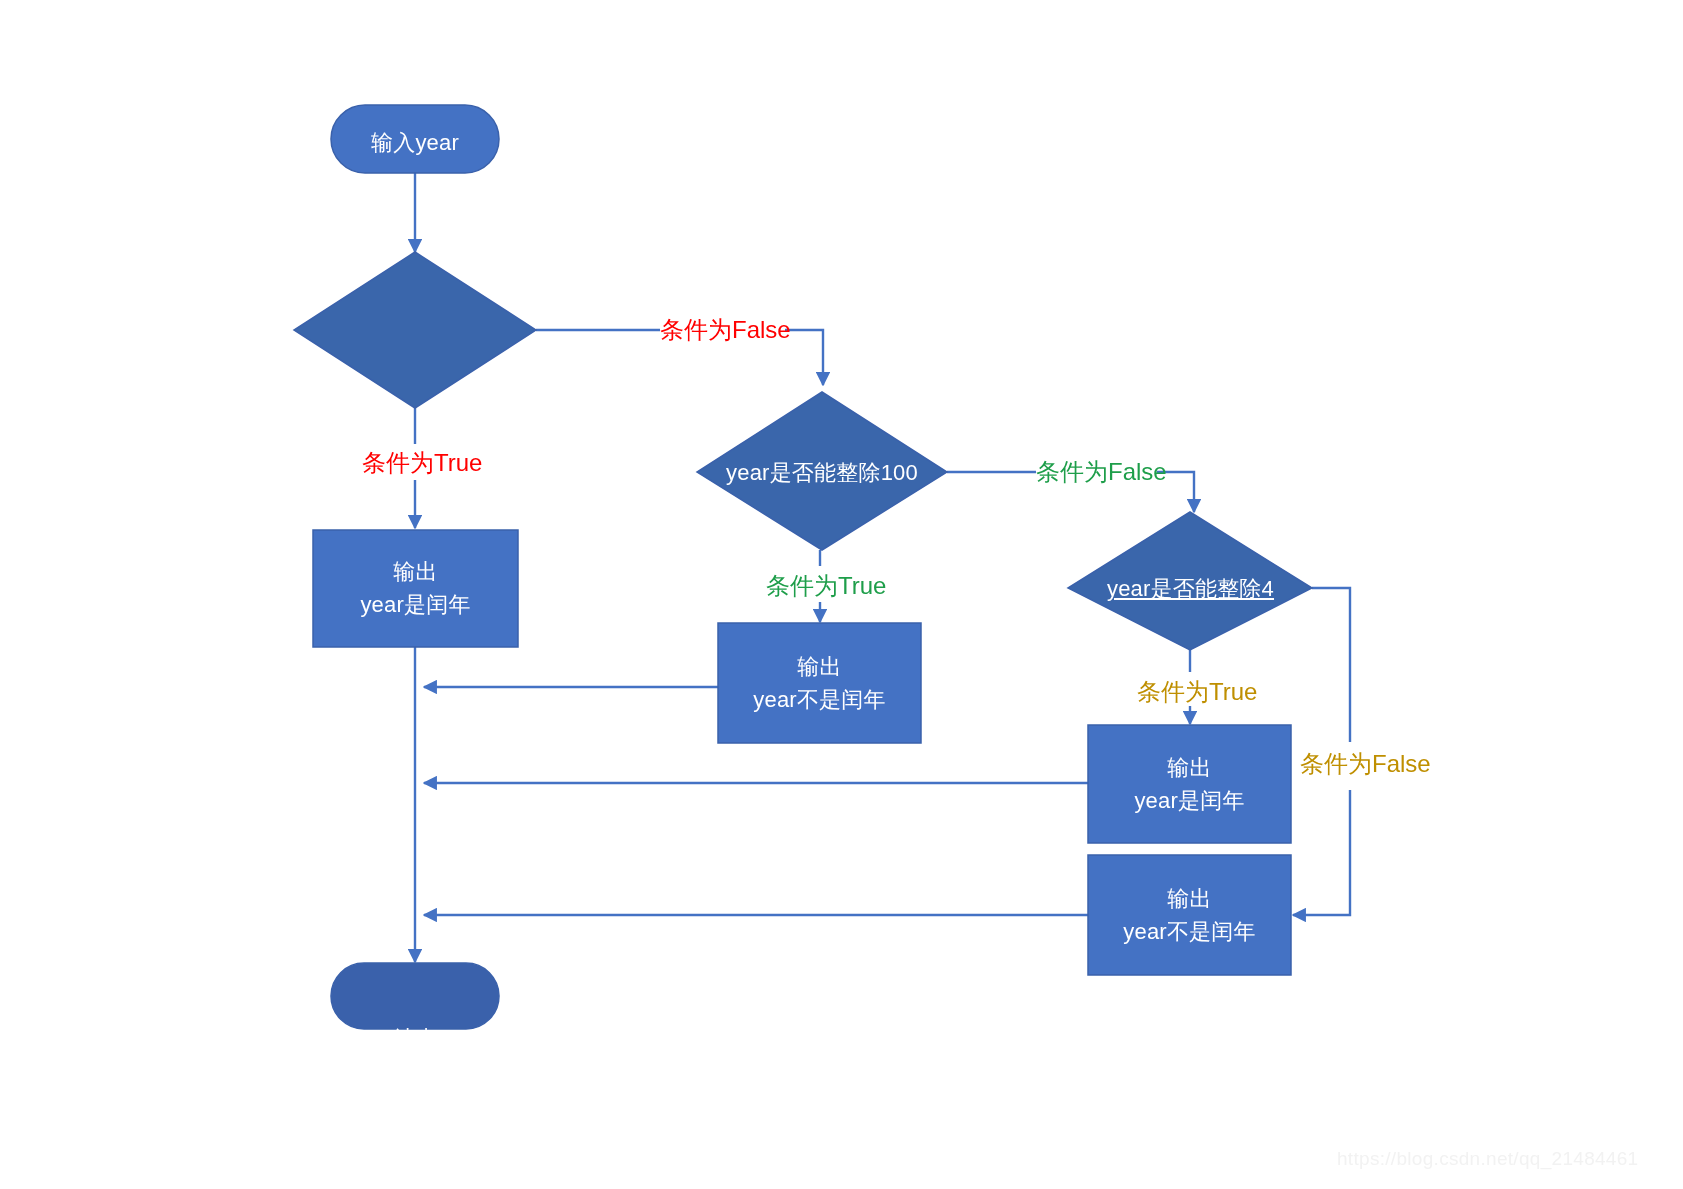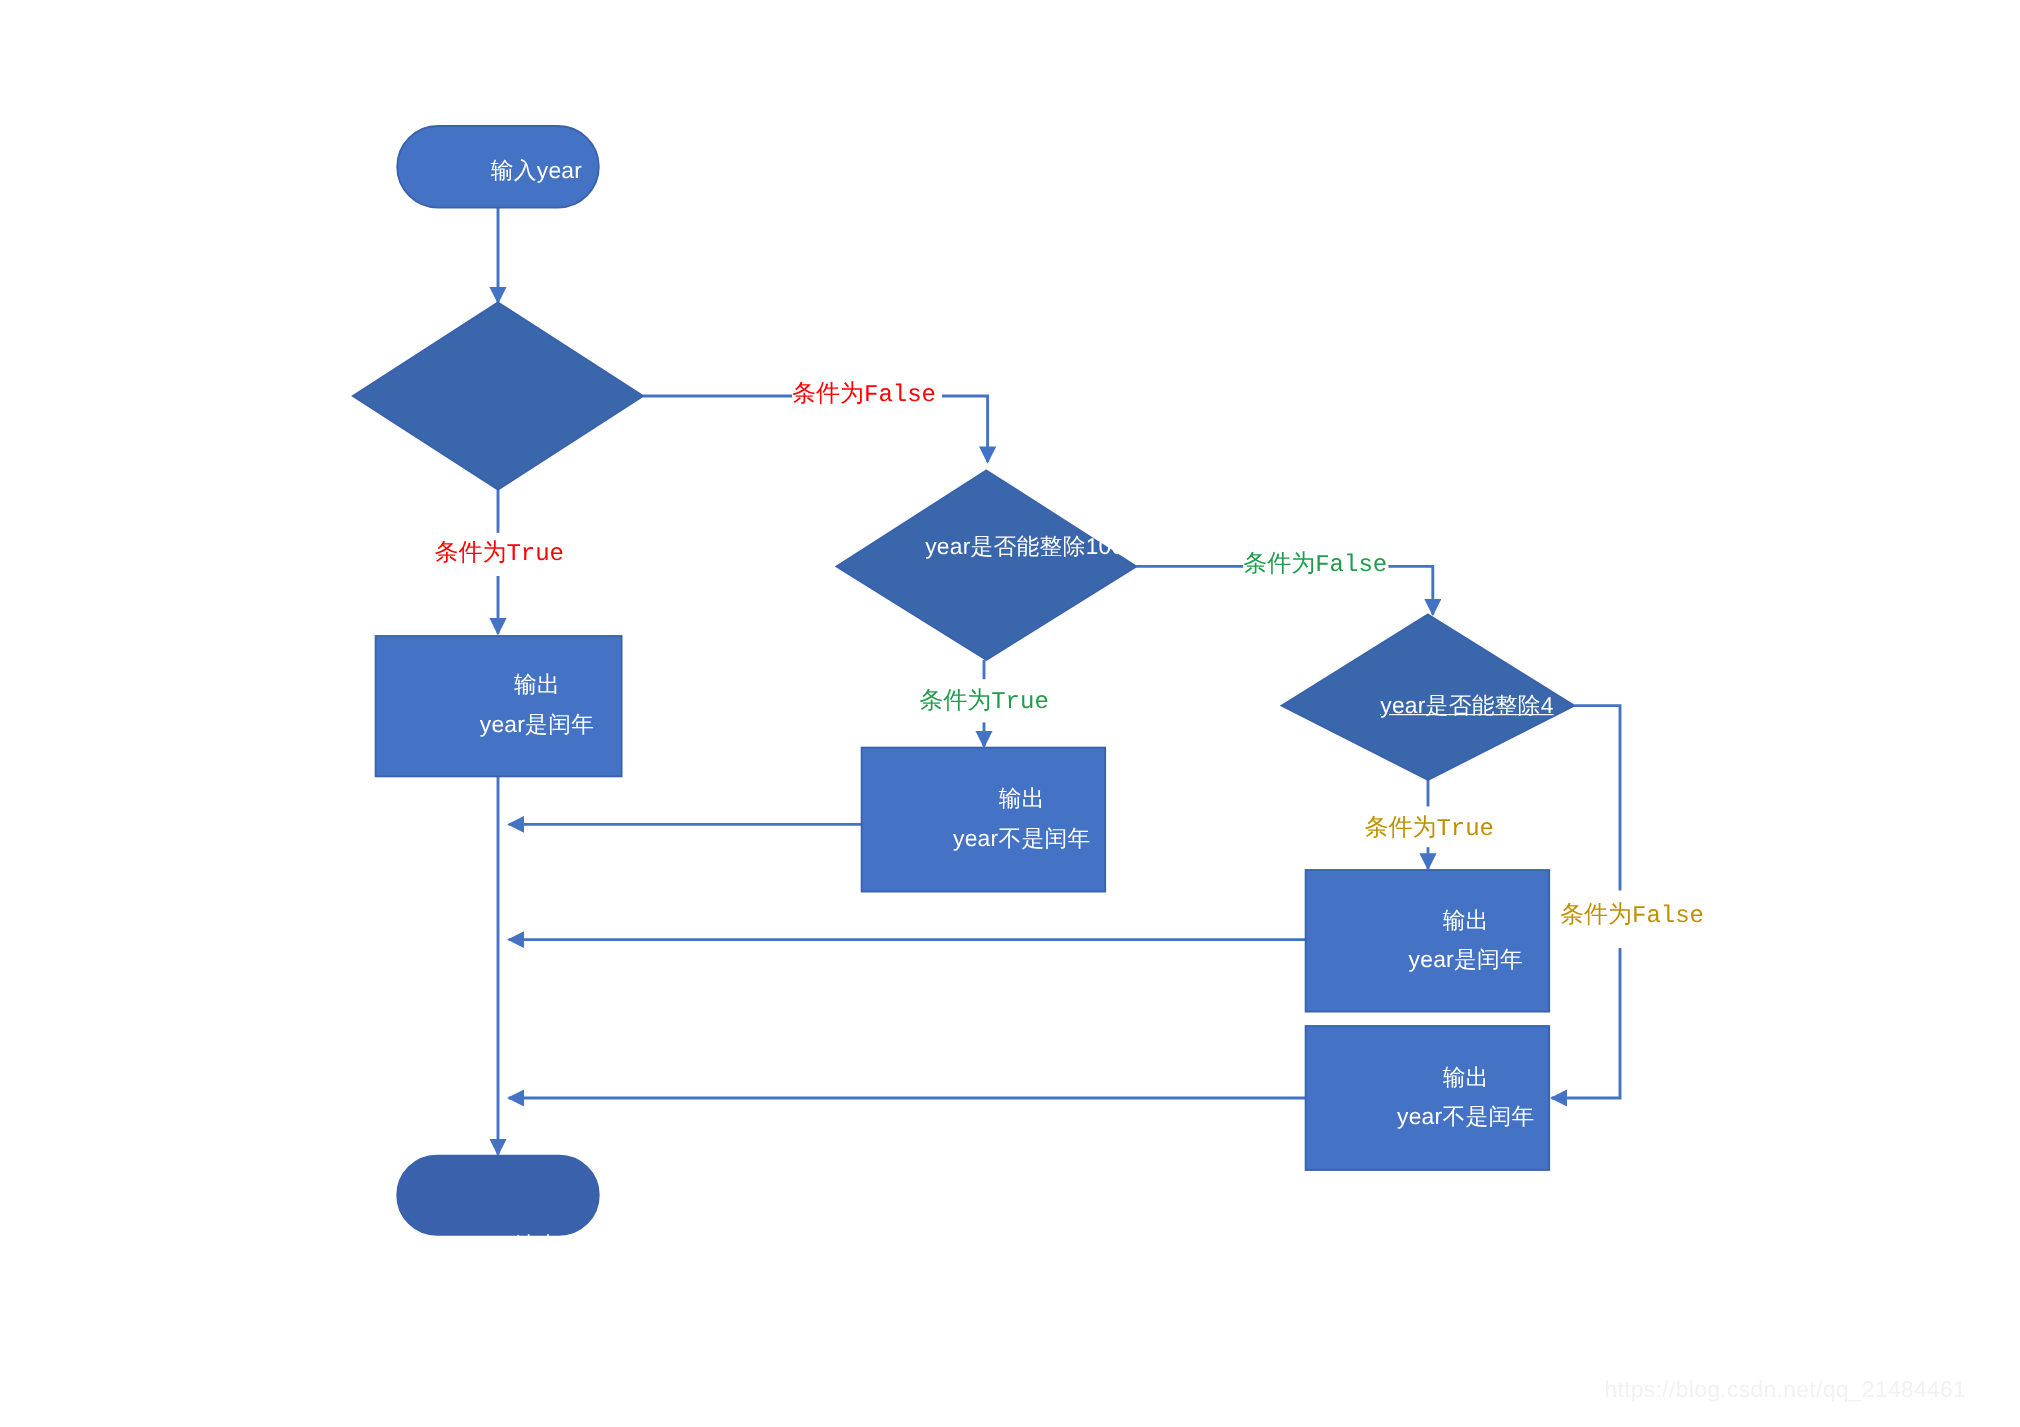--- a/index.html
+++ b/index.html
@@ -21,35 +21,33 @@
   #flow-svg {
     position: absolute;
     left: 0;
     top: 0;
     width: 1683px;
     height: 1189px;
   }
   .node-label {
     position: absolute;
     color: #ffffff;
-    font-size: 19px;
+    font-size: 22px;
     line-height: 33px;
     text-align: center;
     white-space: pre-line;
     pointer-events: none;
     letter-spacing: 0.2px;
-    margin-left: 32px;
   }
   .edge-label {
     position: absolute;
-    font-size: 20px;
+    font-size: 24px;
     line-height: 24px;
     white-space: nowrap;
     text-align: center;
-    font-family: Liberation Mono, monospace;
   }
   .watermark {
     position: absolute;
     font-size: 19px;
     color: #f2f2f2;
     letter-spacing: 0.3px;
     white-space: nowrap;
   }
 </style>
 </head>
@@ -110,21 +108,21 @@
     <rect x="1088" y="725" width="203" height="118" fill="#4472c4" stroke="#3a61ab" stroke-width="1.5"></rect>
 
     <rect x="1088" y="855" width="203" height="120" fill="#4472c4" stroke="#3a61ab" stroke-width="1.5"></rect>
 
     <rect x="331" y="963" width="168" height="66" rx="33" ry="33" fill="#3a61ab" stroke="#3a61ab" stroke-width="1.5"></rect>
   </svg>
 
   <div class="node-label" style="left:331px; top:126px; width:168px;">输入year</div>
 
 
-  <div class="node-label" style="left:682px; top:440px; width:280px;">year是否能整除100</div>
+  <div class="node-label" style="left:682px; top:456px; width:280px;">year是否能整除100</div>
 
   <div class="node-label" style="left:1058px; top:572px; width:265px;text-decoration:underline;">year是否能整除4</div>
 
   <div class="node-label" style="left:313px; top:555px; width:205px;">输出
 year是闰年</div>
 
   <div class="node-label" style="left:718px; top:650px; width:203px;">输出
 year不是闰年</div>
 
   <div class="node-label" style="left:1088px; top:751px; width:203px;">输出

